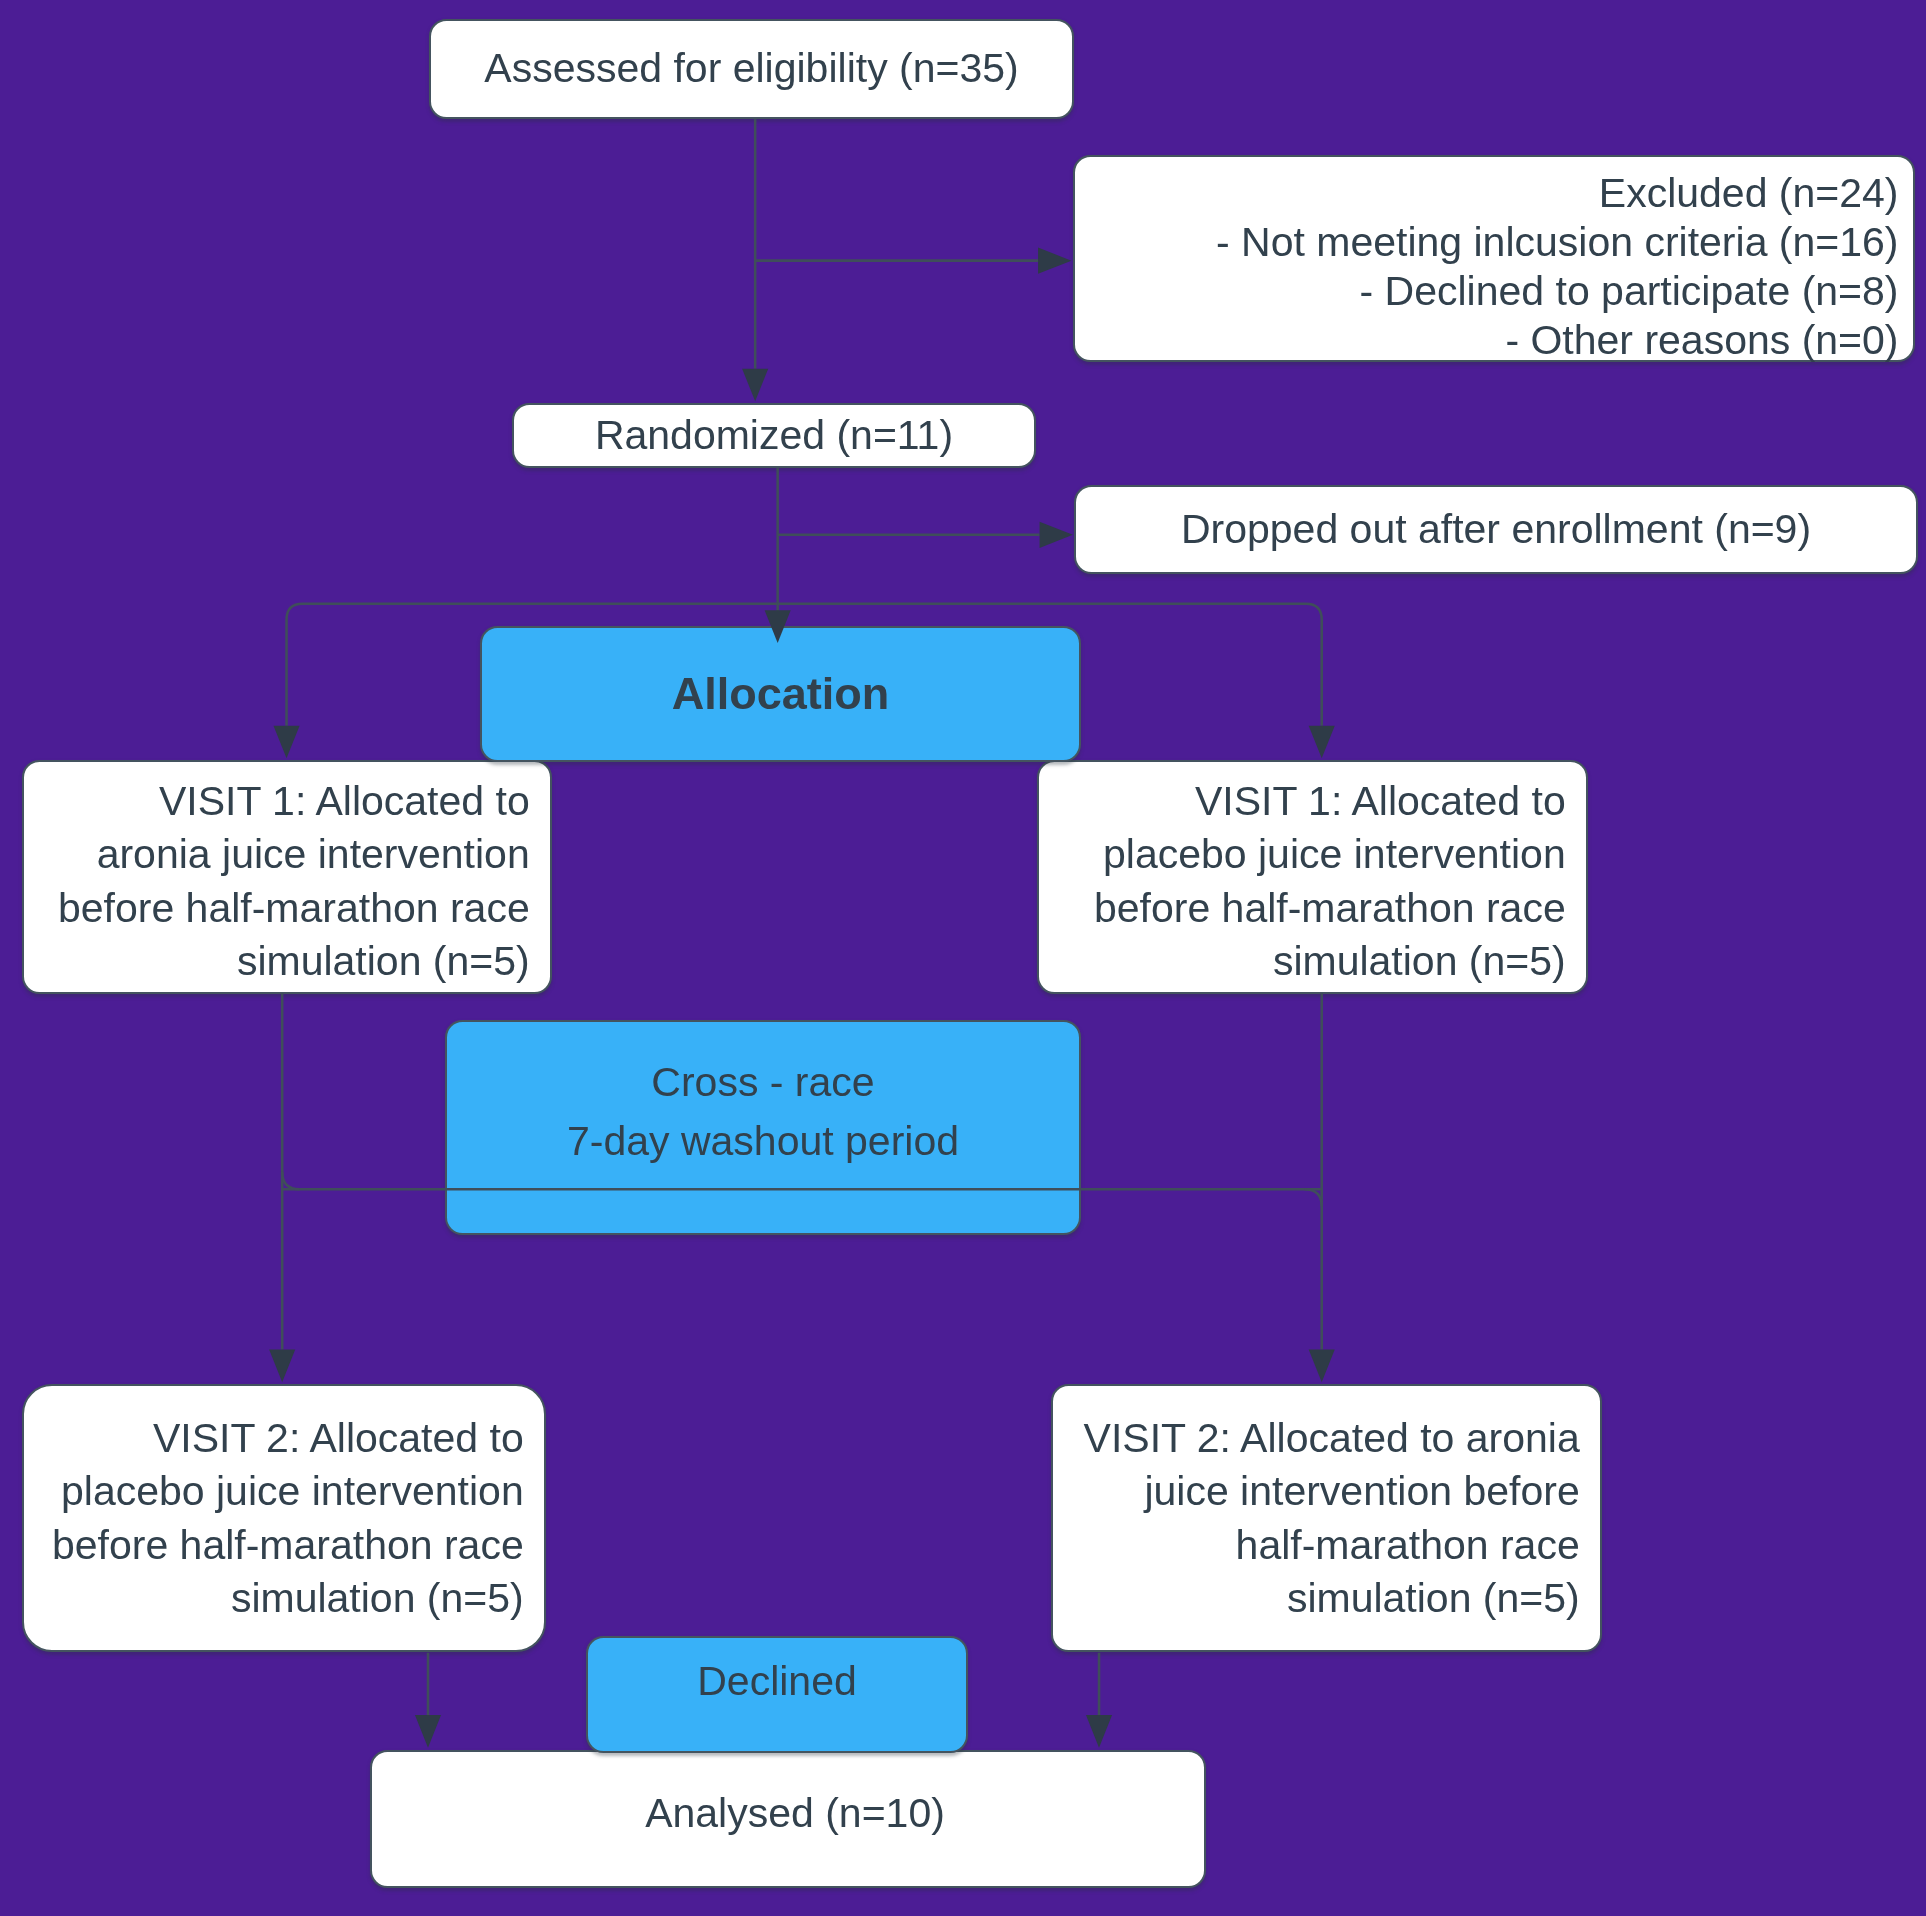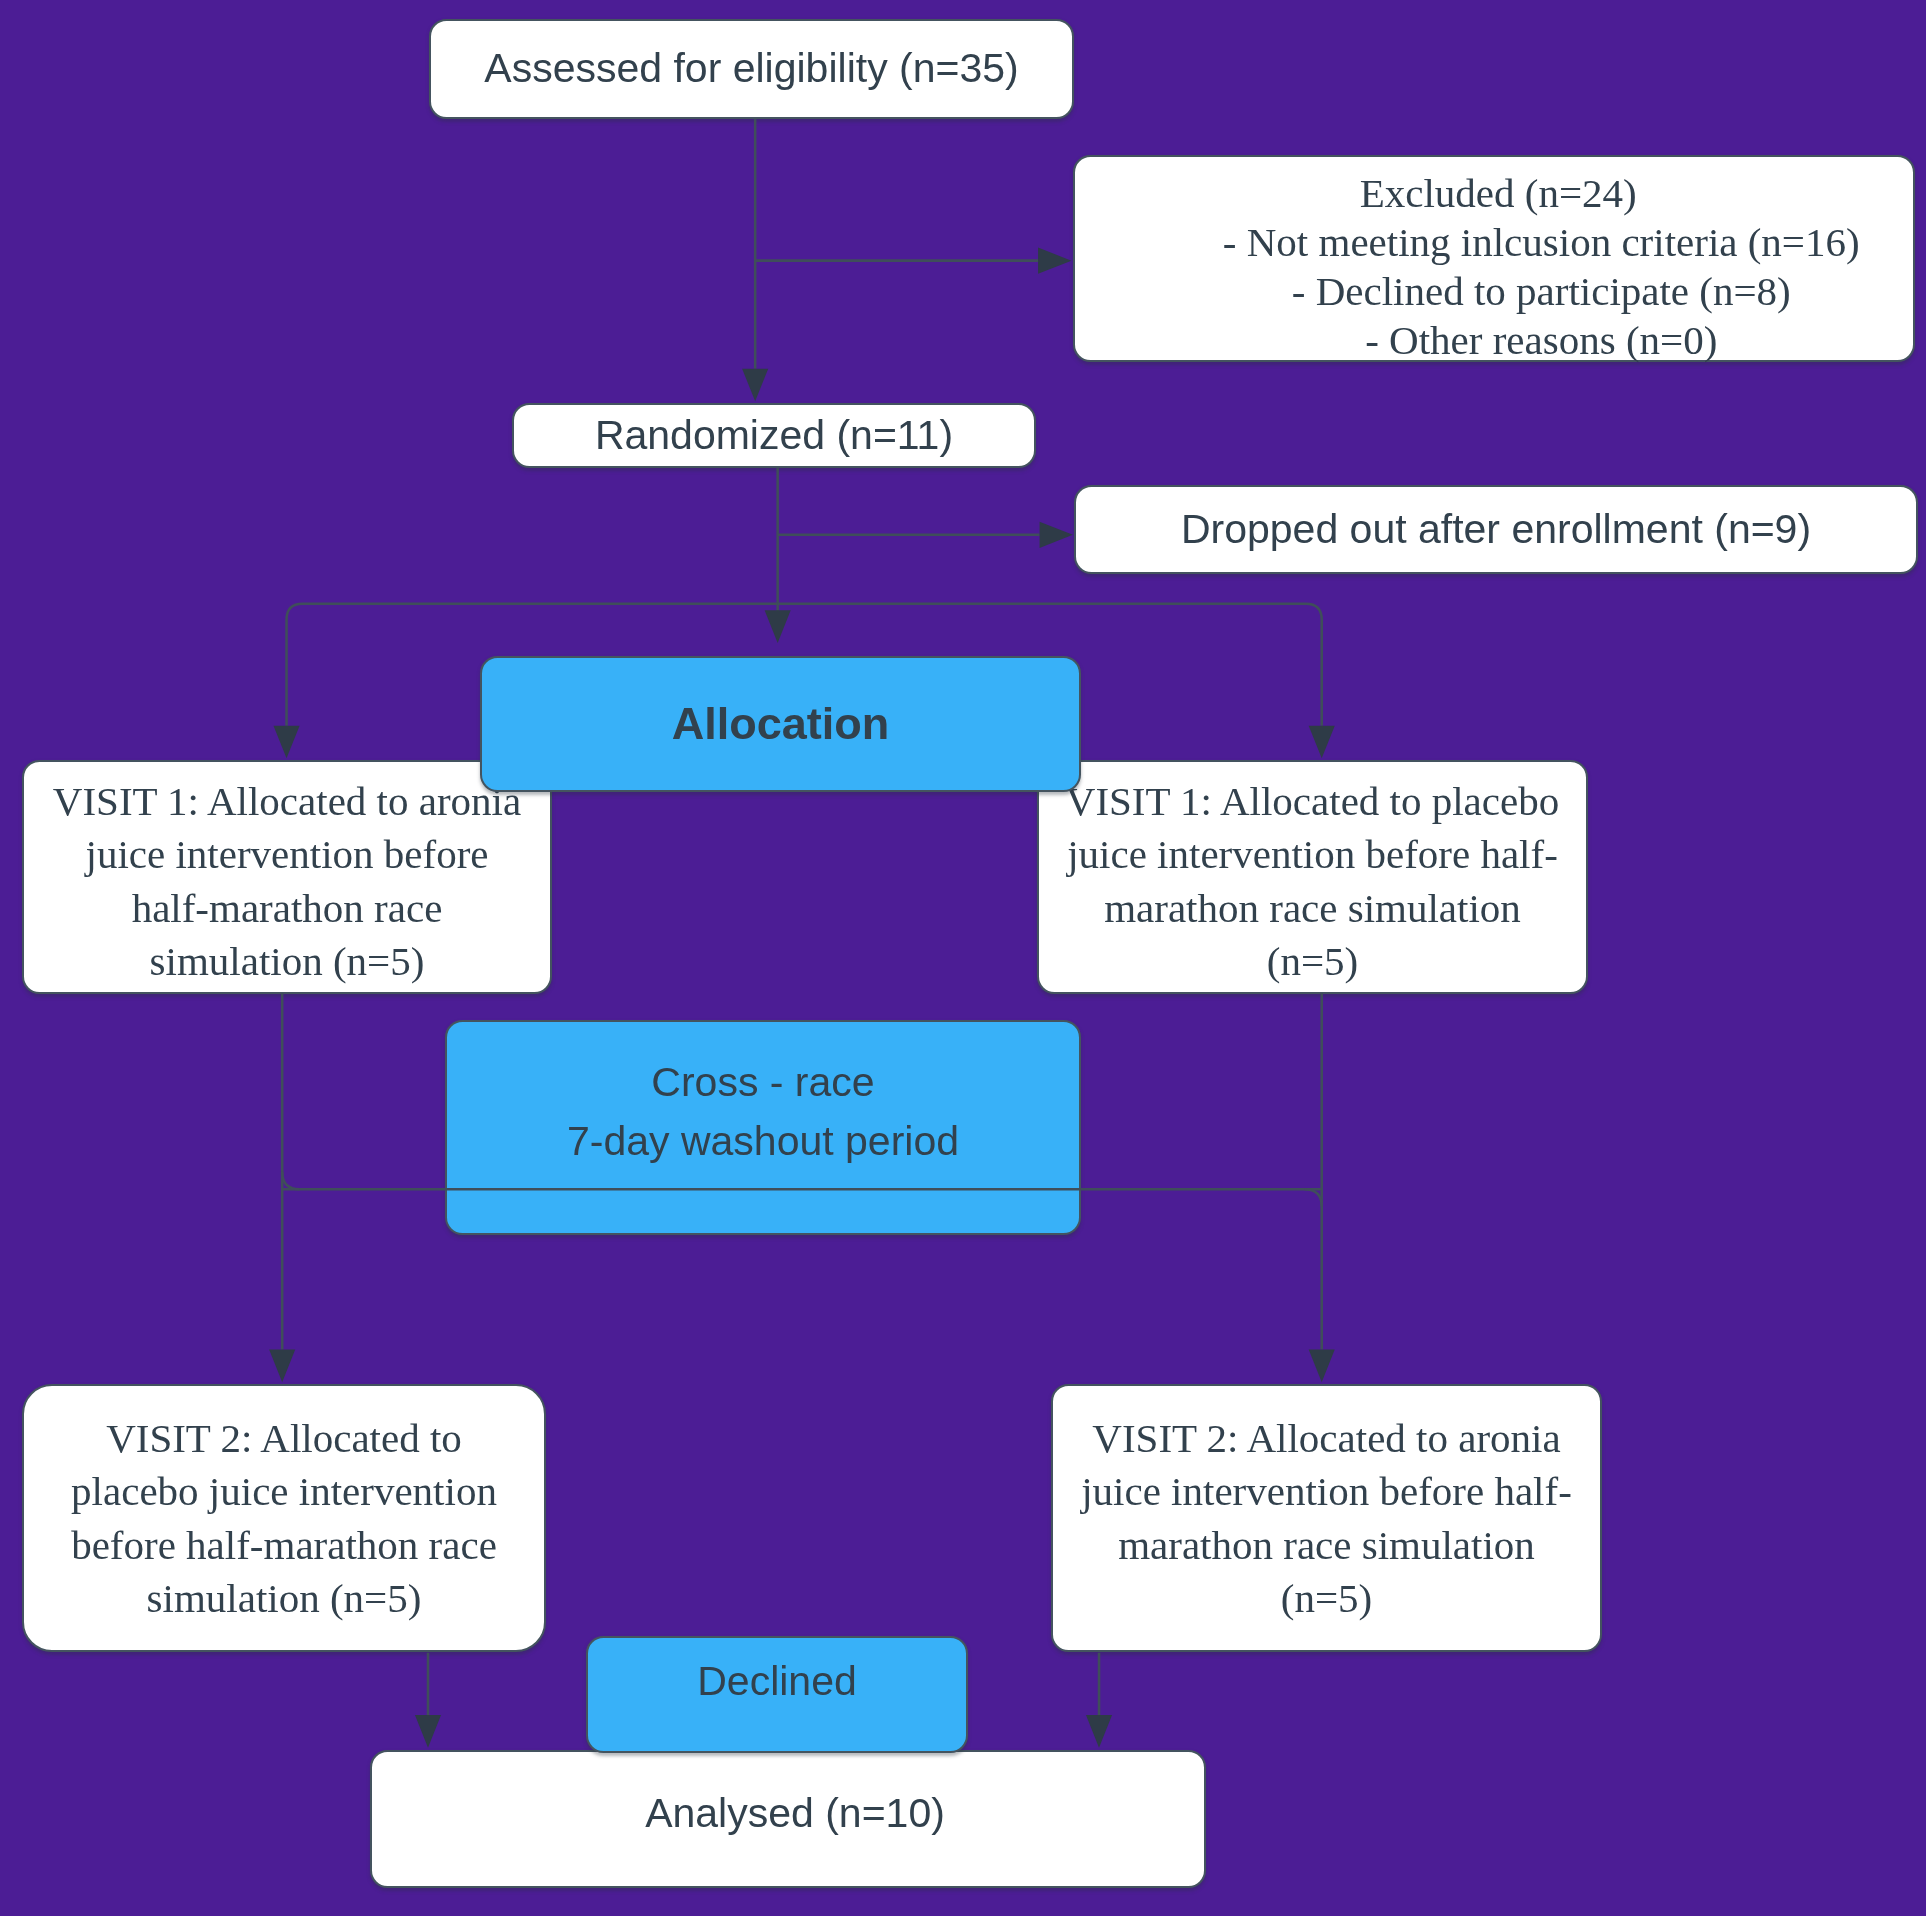--- a/index.html
+++ b/index.html
@@ -26,29 +26,28 @@
     justify-content: center;
     text-align: center;
     z-index: 1;
   }
   .box.blue {
     background: var(--highlight, #38b1f8);
     z-index: 2;
   }
   .box.text-left {
     display: block;
-    text-align: center;
-    font-family: Liberation Serif, serif;
+    text-align: right;
   }
   #assessed   { left: 429px;  top: 19px;   width: 645px;  height: 100px; }
   #excluded   { left: 1073px; top: 155px;  width: 842px; height: 207px; padding: 11.6px 14.5px 7.3px 23px; line-height: 1.2; }
   #excluded .indent { margin-left: 86px; }
   #randomized { left: 512px;  top: 403px;  width: 524px;  height: 65px;  }
   #dropped    { left: 1074px; top: 485px;  width: 844px; height: 89px; }
-  #allocation { left: 480px;  top: 656px;  width: 601px;  height: 136px; font-weight: bold; font-size: 45px; }
+  #allocation { left: 480px;  top: 626px;  width: 601px;  height: 136px; font-weight: bold; font-size: 45px; }
   #visit1-left  { left: 22px;   top: 760px; width: 530px; height: 234px; padding: 13px 20.3px; line-height: 1.3; }
   #visit1-right { left: 1037px; top: 760px; width: 551px; height: 234px; padding: 13px 20.3px; line-height: 1.3; }
   #crossover  { left: 445px;  top: 1020px; width: 636px;  height: 215px; flex-direction: column; padding-bottom: 32px; line-height: 1.42; }
   #visit2-left  { left: 22px;   top: 1384px; width: 524px; height: 268px; padding: 26px 20.3px; line-height: 1.3; border-radius: 30px; }
   #visit2-right { left: 1051px; top: 1384px; width: 551px; height: 268px; padding: 26px 20.3px; line-height: 1.3; }
   #analysis   { left: 586px;  top: 1636px; width: 382px;  height: 117px; padding-bottom: 25px; }
   #analysed   { left: 370px;  top: 1750px; width: 836px; height: 138px; padding-bottom: 11.6px; padding-left: 14px; }
 
   svg.connectors {
     position: absolute;

